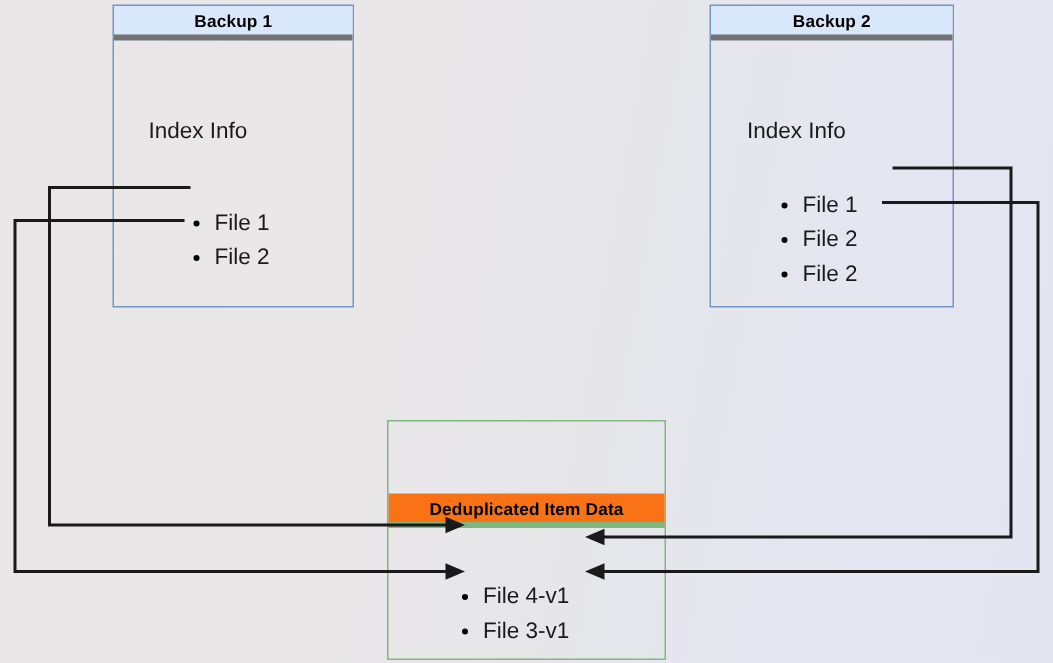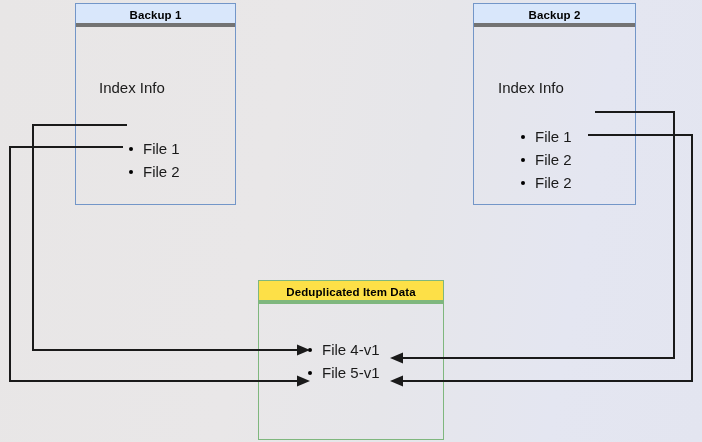--- a/index.html
+++ b/index.html
@@ -41,22 +41,23 @@
   }
   .box-body {
     position: relative;
     height: calc(100% - 23px);
   }
 
   .box.green {
     border-color: #7fb77e;
   }
   .box.green > .box-header {
-    background: #fde047;
+    background: #f97316;
     border-bottom-color: #7fb77e;
+    margin-top: 48px;
   }
 
   
   .index-label {
     position: absolute;
     font-size: 15px;
     color: #1a1a1a;
     white-space: nowrap;
   }
   .file-list {
@@ -130,21 +131,21 @@
         <li>File 2</li>
       </ul>
     </div>
   </div>
 
   <div class="box green" id="dedup" style="left:258px; top:280px; width:186px; height:160px;">
     <div class="box-header">Deduplicated Item Data</div>
     <div class="box-body">
       <ul class="file-list" style="left:46px; top:34px;">
         <li>File 4-v1</li>
-        <li>File 5-v1</li>
+        <li>File 3-v1</li>
       </ul>
     </div>
   </div>
 
   <svg id="wires" viewBox="0 0 702 442">
 
     <g>
       <path d="M 126 125 L 33 125 L 33 350 L 297 350"></path>
       <polygon points="297,344.5 310,350 297,355.5"></polygon>
     </g>

